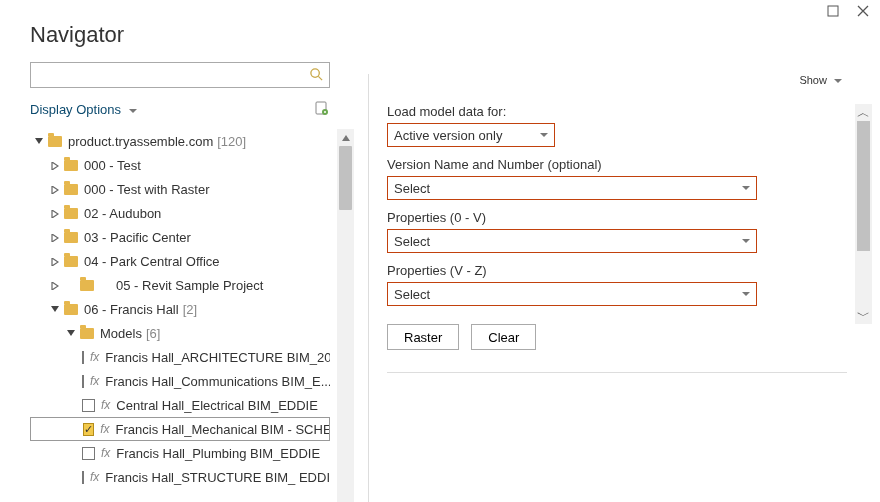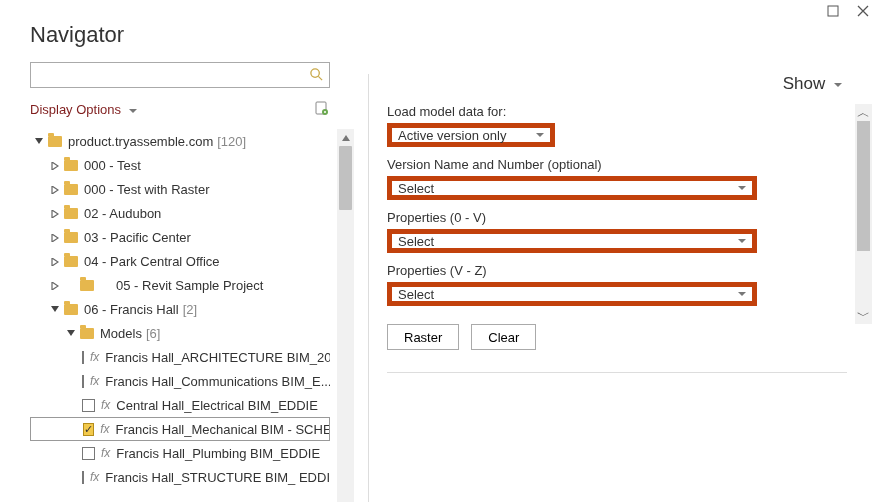--- a/index.html
+++ b/index.html
@@ -75,21 +75,21 @@
   }
   .options-row {
     display: flex;
     align-items: center;
     justify-content: space-between;
     width: 300px;
     margin-bottom: 10px;
   }
   .display-options {
     font-size: 13px;
-    color: #7f1d1d;
+    color: #0c4a6e;
     cursor: pointer;
   }
   .chev-dn {
     display: inline-block;
     width: 0; height: 0;
     border-left: 4px solid transparent;
     border-right: 4px solid transparent;
     border-top: 4px solid #777;
     vertical-align: middle;
     margin-left: 4px;
@@ -167,31 +167,31 @@
     height: 64px;
     background:#c1c1c1;
     border-radius:1px;
     cursor:pointer;
   }
   
   .show-btn {
     position: absolute;
     top: 12px;
     right: 30px;
-    font-size: 17px;
+    font-size: 11px;
     color:#333;
     cursor:pointer;
   }
   .form {
     margin-top: 42px;
     width: 370px;
   }
   .flabel { font-size:13px; color:#333; margin-bottom:4px; margin-top:10px;}
   .select {
-    border:5px solid #c2410c;
+    border:1px solid #c2410c;
     height:24px;
     display:flex;
     align-items:center;
     justify-content:space-between;
     padding: 0 6px;
     font-size:13px;
     color:#333;
     background:#fff;
     cursor:pointer;
   }

